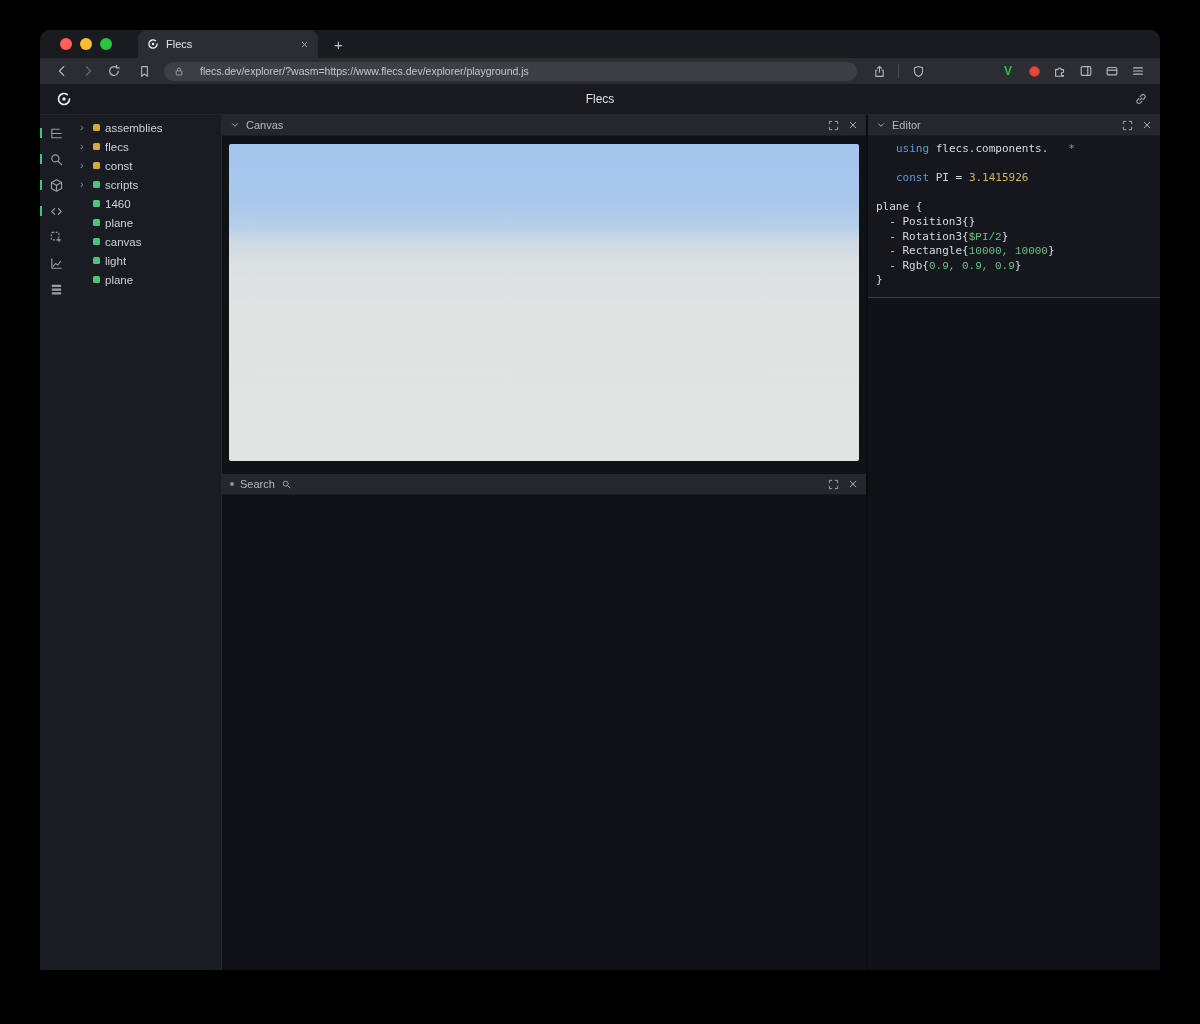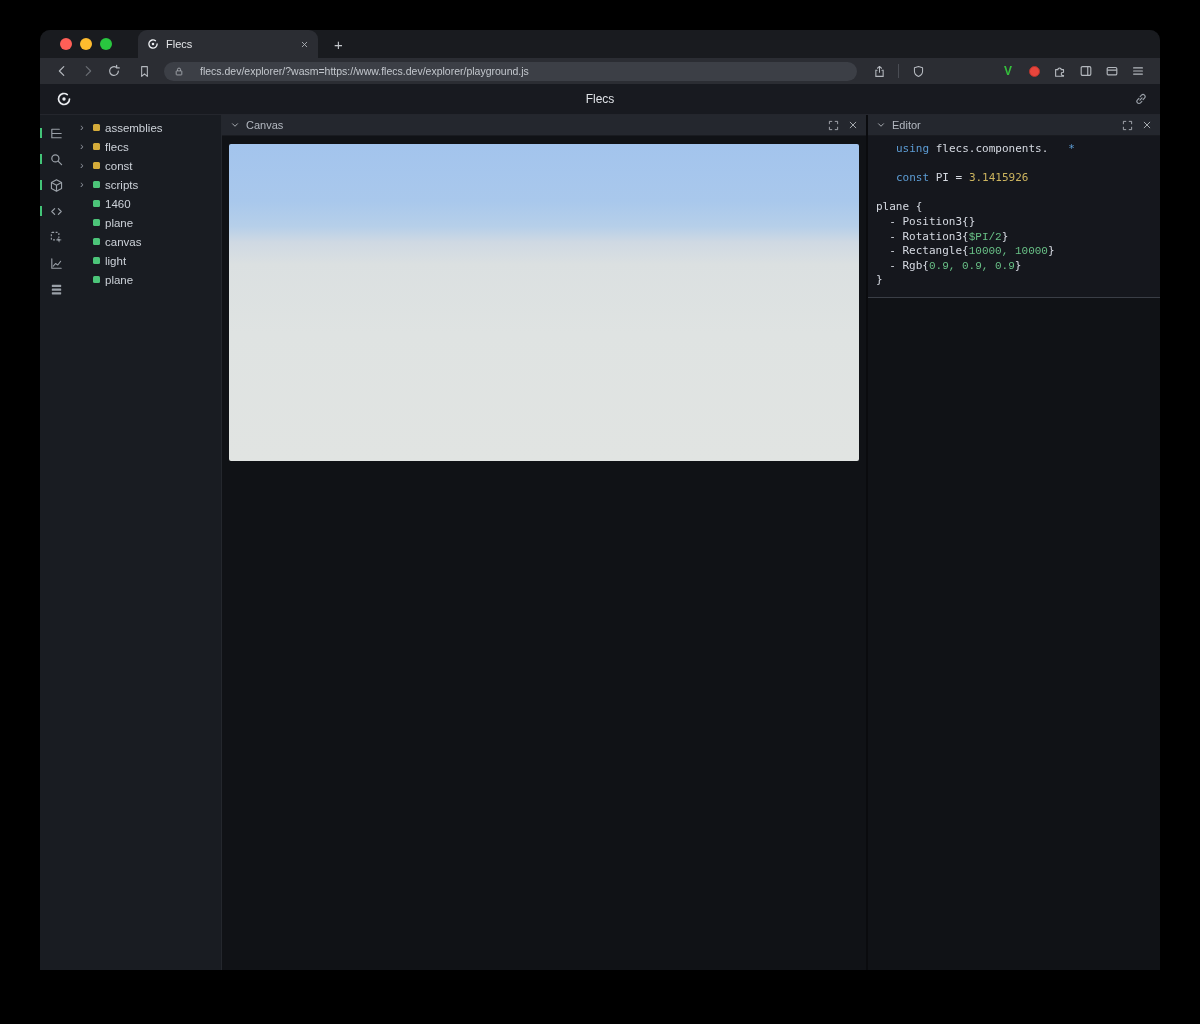--- a/index.html
+++ b/index.html
@@ -302,20 +302,42 @@
           <span class="icon-btn">
             <svg width="10" height="10" viewBox="0 0 16 16">
                 <path d="M3.5 3.5l9 9M12.5 3.5l-9 9" stroke="currentColor" stroke-width="1.5" stroke-linecap="round"></path>
               </svg>
           </span>
         </span>
       </div>
       <div class="canvas-body">
         <div class="canvas-view"></div>
       </div>
+      <div class="panel-header search-header">
+        <span class="ph-dot"></span>
+        <span>Search</span>
+        <span class="icon-btn">
+          <svg width="11" height="11" viewBox="0 0 16 16">
+              <circle cx="6.8" cy="6.8" r="3.6" fill="none" stroke="currentColor" stroke-width="1.3"></circle>
+              <path d="M9.6 9.6l3.4 3.4" stroke="currentColor" stroke-width="1.3" stroke-linecap="round"></path>
+            </svg>
+        </span>
+        <span class="ph-right">
+          <span class="icon-btn">
+            <svg width="11" height="11" viewBox="0 0 16 16">
+                <path d="M2 5.5V2h3.5M10.5 2H14v3.5M14 10.5V14h-3.5M5.5 14H2v-3.5" fill="none" stroke="currentColor" stroke-width="1.3" stroke-linecap="round"></path>
+              </svg>
+          </span>
+          <span class="icon-btn">
+            <svg width="10" height="10" viewBox="0 0 16 16">
+                <path d="M3.5 3.5l9 9M12.5 3.5l-9 9" stroke="currentColor" stroke-width="1.5" stroke-linecap="round"></path>
+              </svg>
+          </span>
+        </span>
+      </div>
       <div class="center-fill"></div>
     </div>
 
     <div class="right">
       <div class="panel-header">
         <span class="icon-btn">
           <svg width="10" height="10" viewBox="0 0 16 16">
               <path d="M4 6l4 4 4-4" fill="none" stroke="currentColor" stroke-width="1.5" stroke-linecap="round" stroke-linejoin="round"></path>
             </svg>
         </span>

